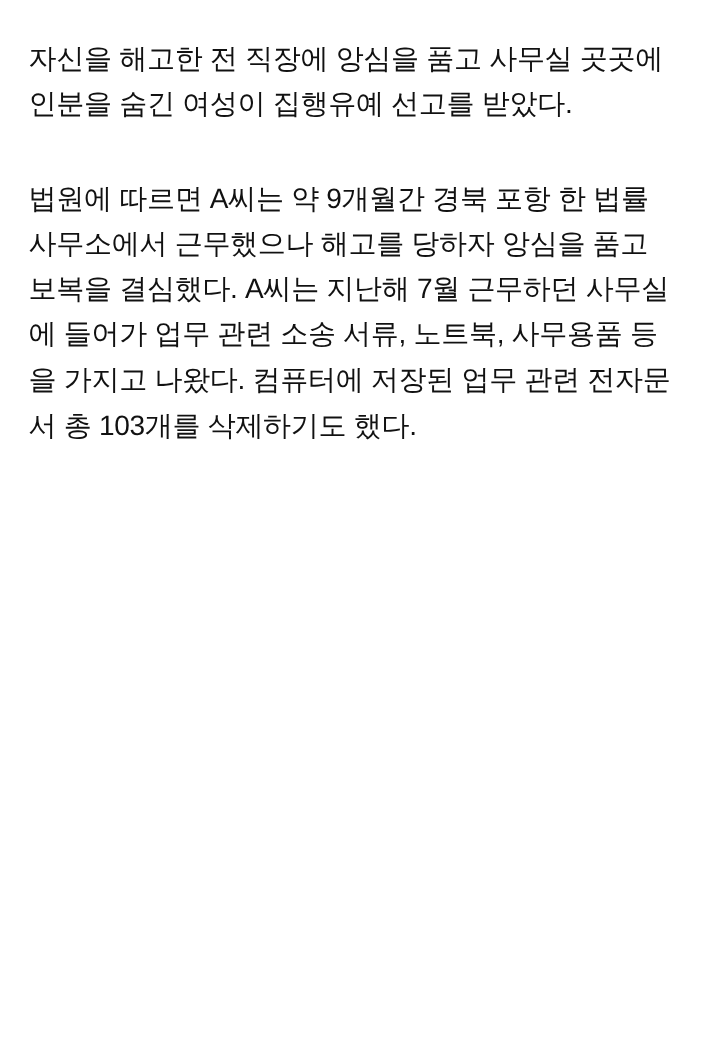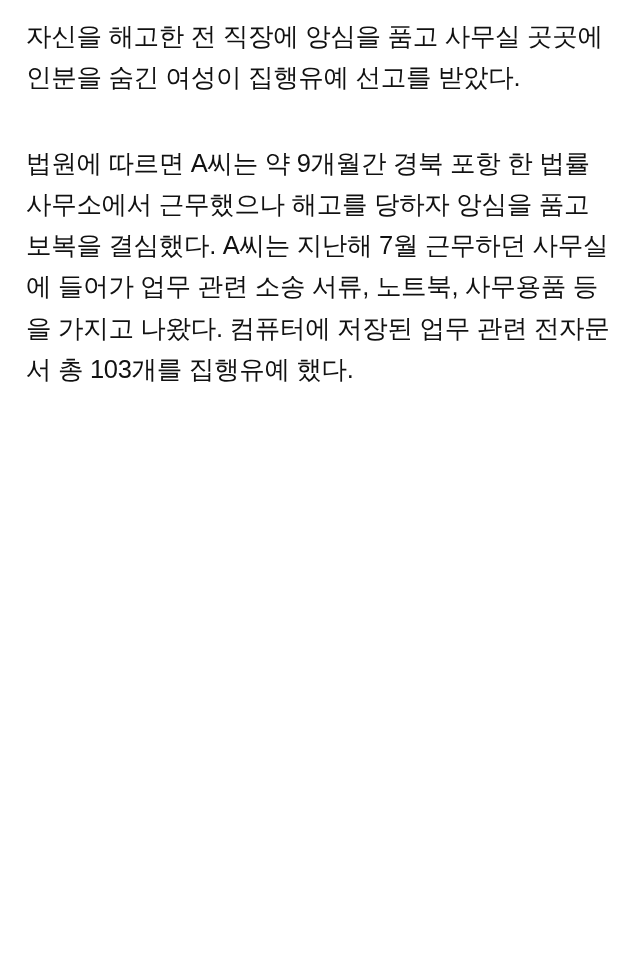--- a/index.html
+++ b/index.html
@@ -10,35 +10,35 @@
   body {
     width: 640px;
     height: 960px;
     font-family: "Liberation Sans", "DejaVu Sans", sans-serif;
     color: #1a1a1a;
     overflow: hidden;
   }
   .article {
     box-sizing: border-box;
     width: 640px;
-    padding: 16px 26px 0 26px;
+    padding: 34px 26px 0 26px;
   }
   .para {
     font-size: 25.5px;
     line-height: 1.62;
     letter-spacing: -0.3px;
     color: #111111;
     margin: 0 0 44px 0;
     word-break: break-all;
     text-align: left;
     font-weight: 400;
   }
   .para:last-child {
     margin-bottom: 0;
   }
 </style>
 </head>
 <body>
 
 <div class="article">
   <p class="para">자신을 해고한 전 직장에 앙심을 품고 사무실 곳곳에 인분을 숨긴 여성이 집행유예 선고를 받았다.</p>
-  <p class="para">법원에 따르면 A씨는 약 9개월간 경북 포항 한 법률사무소에서 근무했으나 해고를 당하자 앙심을 품고 보복을 결심했다. A씨는 지난해 7월 근무하던 사무실에 들어가 업무 관련 소송 서류, 노트북, 사무용품 등을 가지고 나왔다. 컴퓨터에 저장된 업무 관련 전자문서 총 103개를 집행유예 했다.</p>
+  <p class="para">법원에 따르면 A씨는 약 9개월간 경북 포항 한 법률사무소에서 근무했으나 해고를 당하자 앙심을 품고 보복을 결심했다. A씨는 지난해 7월 근무하던 사무실에 들어가 업무 관련 소송 서류, 노트북, 사무용품 등을 가지고 나왔다. 컴퓨터에 저장된 업무 관련 전자문서 총 103개를 삭제하기도 했다.</p>
 </div>
 
 </body></html>

